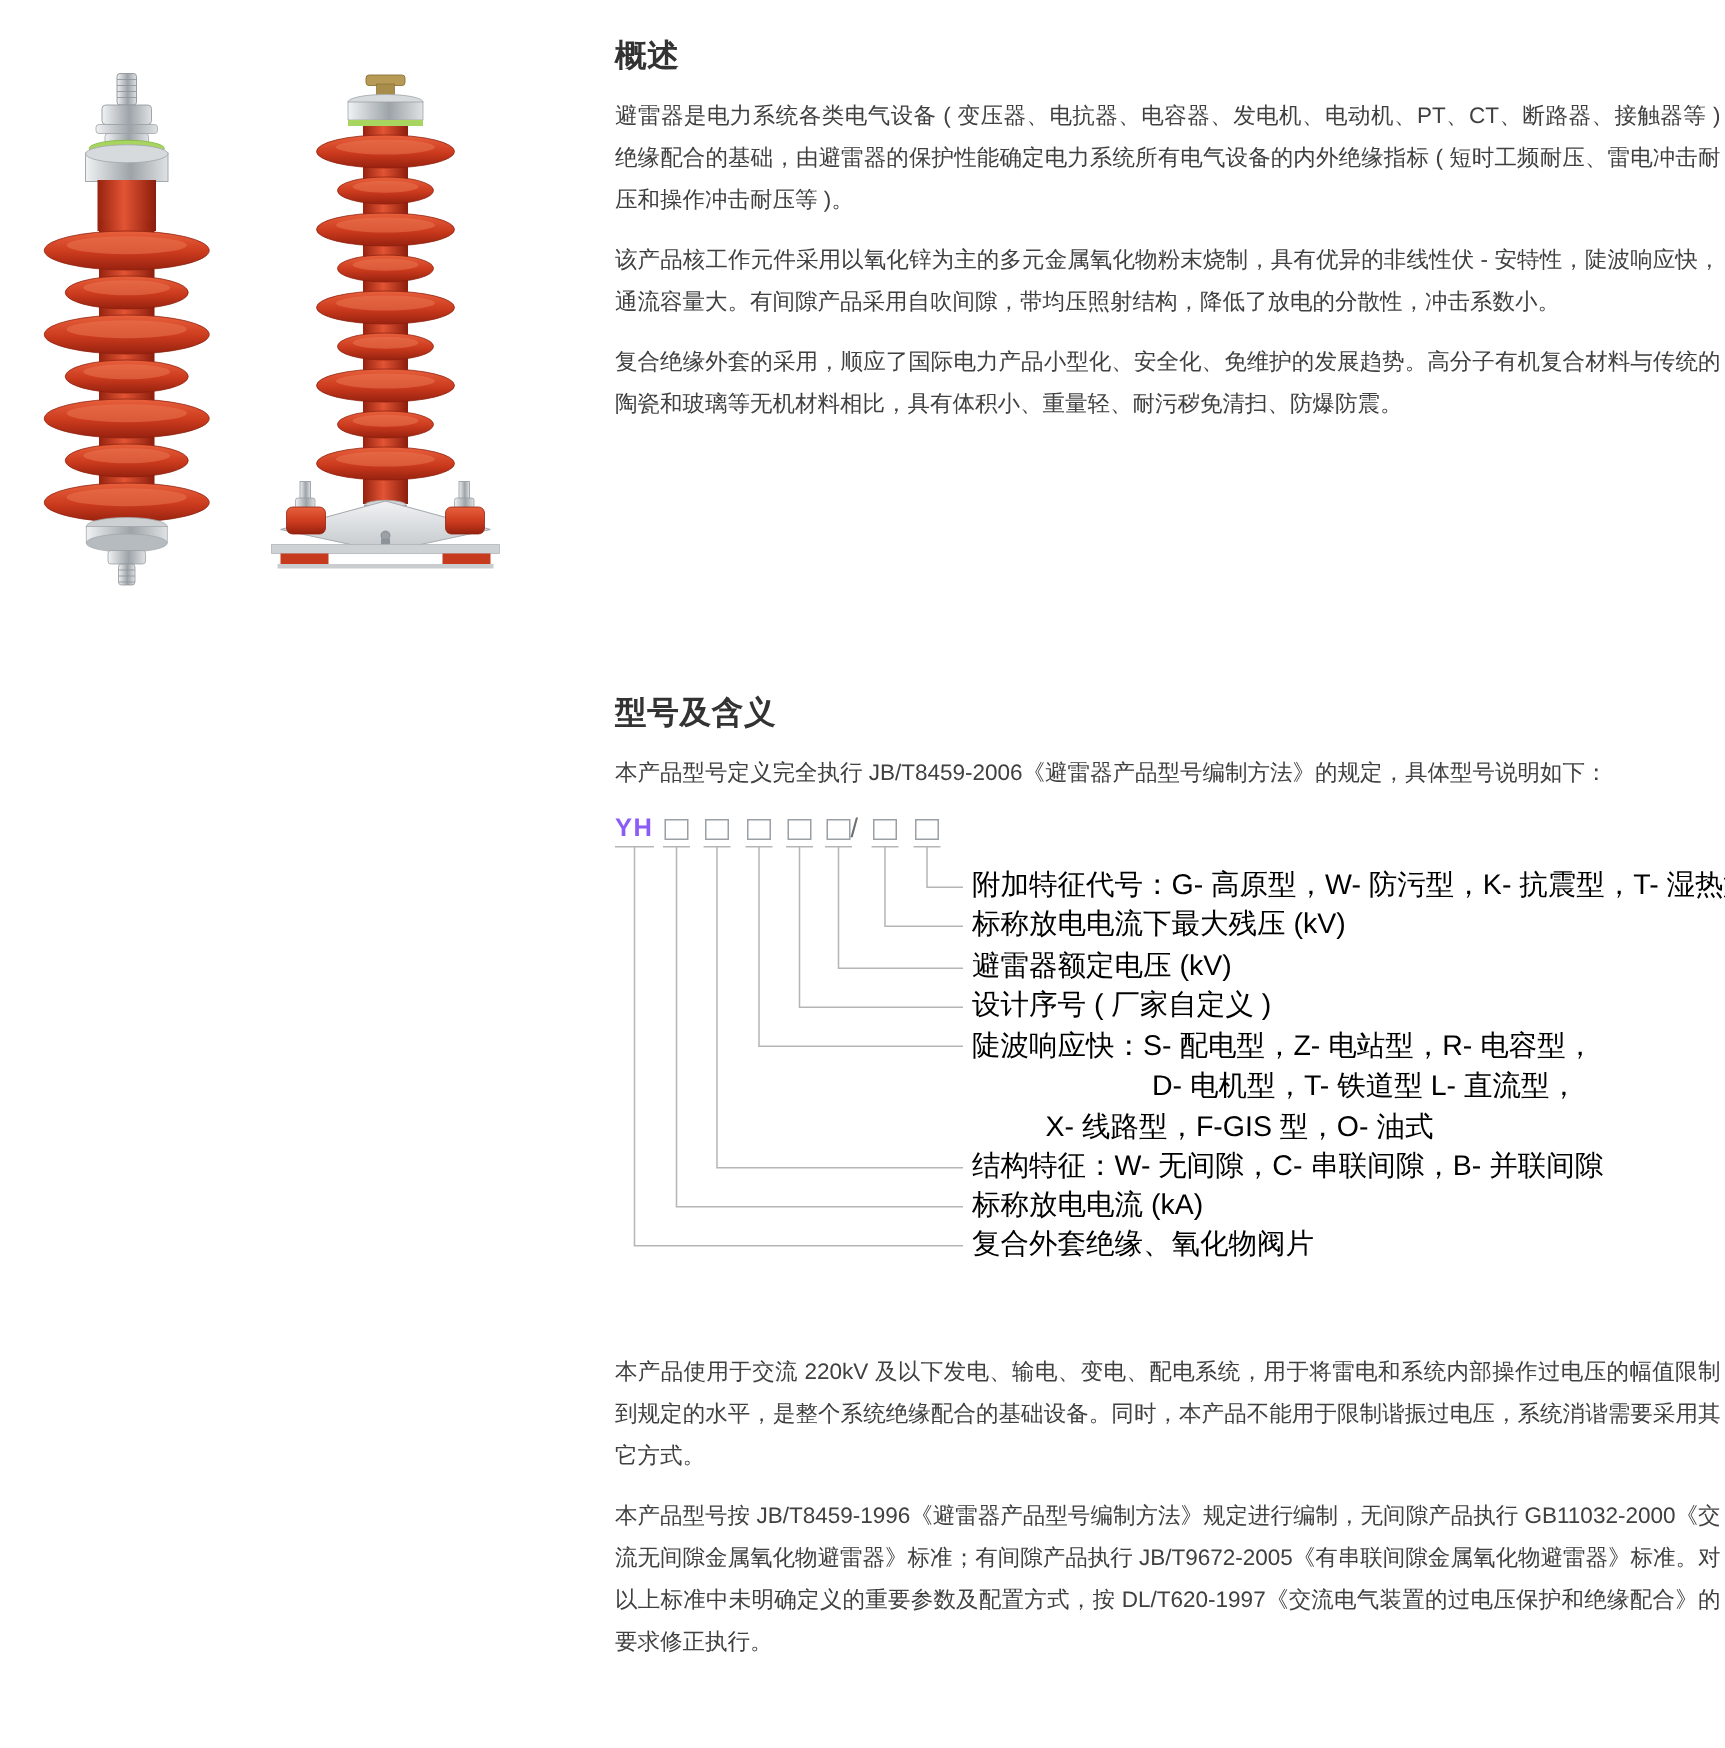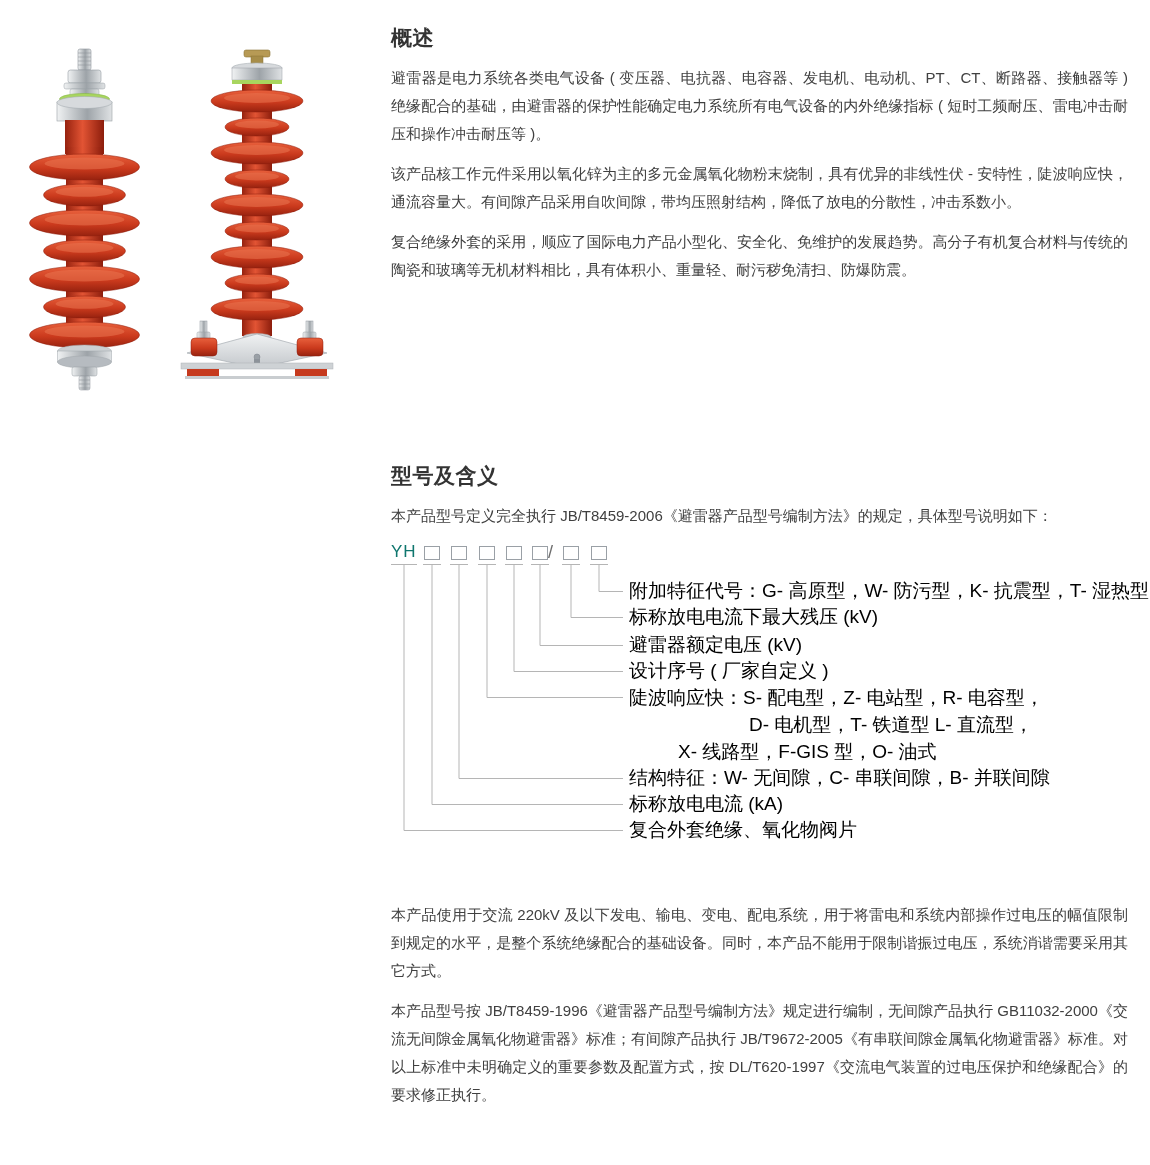--- a/index.html
+++ b/index.html
@@ -4,39 +4,39 @@
 <style>
   html,body { margin:0; padding:0; background:#ffffff; }
   .page {
     position:relative; width:1150px; height:1165px; background:#ffffff;
     font-family:"Liberation Sans","DejaVu Sans",sans-serif; overflow:hidden;
   }
   .figures { position:absolute; left:20px; top:47px; width:330px; height:350px; }
   .fig1 { position:absolute; left:0; top:0; }
   .fig2 { position:absolute; left:157px; top:0; }
 
-  .section { position:absolute; left:391px; width:737px; }
+  .section { position:absolute; left:410px; width:737px; }
   .sec-overview { top:26px; }
   .sec-model { top:464px; }
   .sec-usage { top:901px; }
 
   h2.sec-heading {
     font-size:21px; line-height:24px; font-weight:bold; color:#333333;
     margin:0 0 14px 0; letter-spacing:0.5px;
   }
   p.body-par {
     font-size:15px; line-height:28px; color:#404040; margin:0 0 12px 0;
     text-align:justify;
   }
 
   
   .diagram { position:relative; margin-top:6px; height:308px; }
   .code-prefix {
     position:absolute; left:0; top:0; font-size:17px; line-height:20px;
-    color:#0f766e; letter-spacing:1px; font-weight:normal;
+    color:#8b5cf6; letter-spacing:1px; font-weight:bold;
   }
   .code-slash {
     position:absolute; left:157px; top:0; font-size:18px; line-height:20px; color:#6d6d6d;
   }
   .cbox {
     position:absolute; top:4px; width:14px; height:12px;
     border:1px solid #9aa0a6; background:#ffffff;
   }
   .connectors { position:absolute; left:0; top:0; }
   .dlabel {

